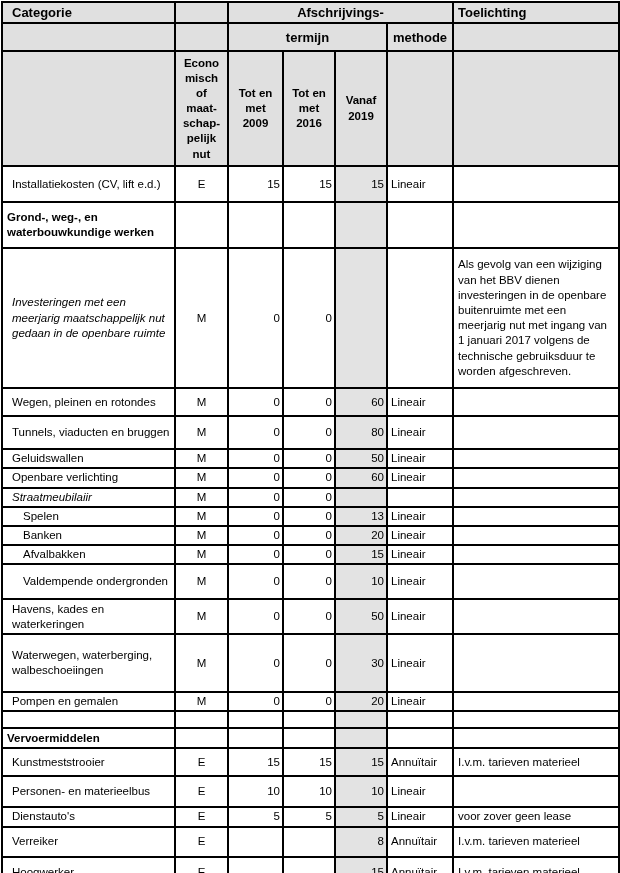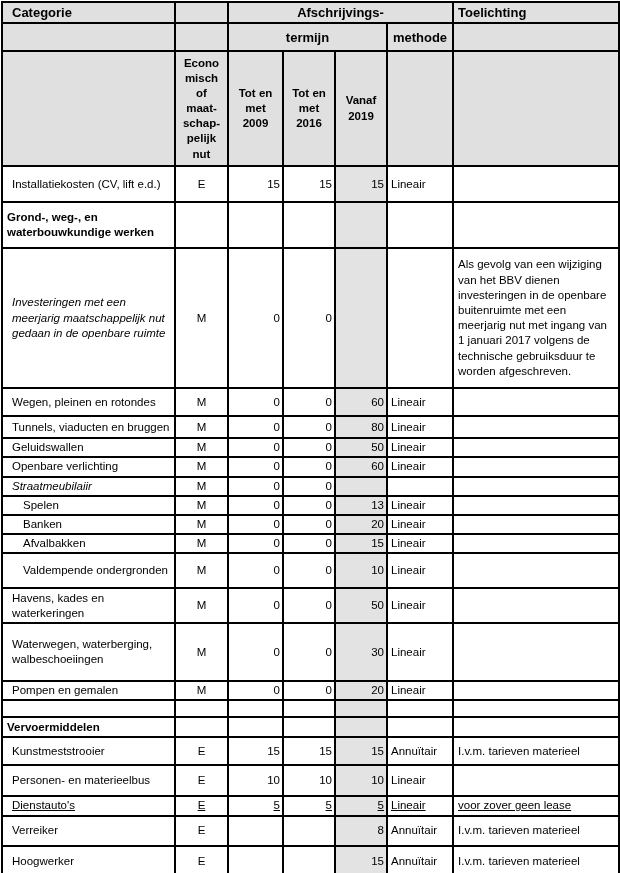--- a/index.html
+++ b/index.html
@@ -120,21 +120,21 @@
         </tr>
         <tr style="height: 28px;">
           <td class="cat indent-1">Wegen, pleinen en rotondes</td>
           <td class="em">M</td>
           <td class="num">0</td>
           <td class="num">0</td>
           <td class="num gray">60</td>
           <td class="met">Lineair</td>
           <td class="toel"></td>
         </tr>
-        <tr style="height: 22px;">
+        <tr style="height: 33px;">
           <td class="cat indent-1">Tunnels, viaducten en bruggen</td>
           <td class="em">M</td>
           <td class="num">0</td>
           <td class="num">0</td>
           <td class="num gray">80</td>
           <td class="met">Lineair</td>
           <td class="toel"></td>
         </tr>
         <tr style="height: 18px;">
           <td class="cat indent-1">Geluidswallen</td>
@@ -255,21 +255,21 @@
         </tr>
         <tr style="height: 31px;">
           <td class="cat indent-1">Personen- en materieelbus</td>
           <td class="em">E</td>
           <td class="num">10</td>
           <td class="num">10</td>
           <td class="num gray">10</td>
           <td class="met">Lineair</td>
           <td class="toel"></td>
         </tr>
-        <tr style="height: 18px; text-decoration: underline;">
+        <tr style="height: 18px;">
           <td class="cat indent-1">Dienstauto's</td>
           <td class="em">E</td>
           <td class="num">5</td>
           <td class="num">5</td>
           <td class="num gray">5</td>
           <td class="met">Lineair</td>
           <td class="toel">voor zover geen lease</td>
         </tr>
         <tr style="height: 30px;">
           <td class="cat indent-1">Verreiker</td>

